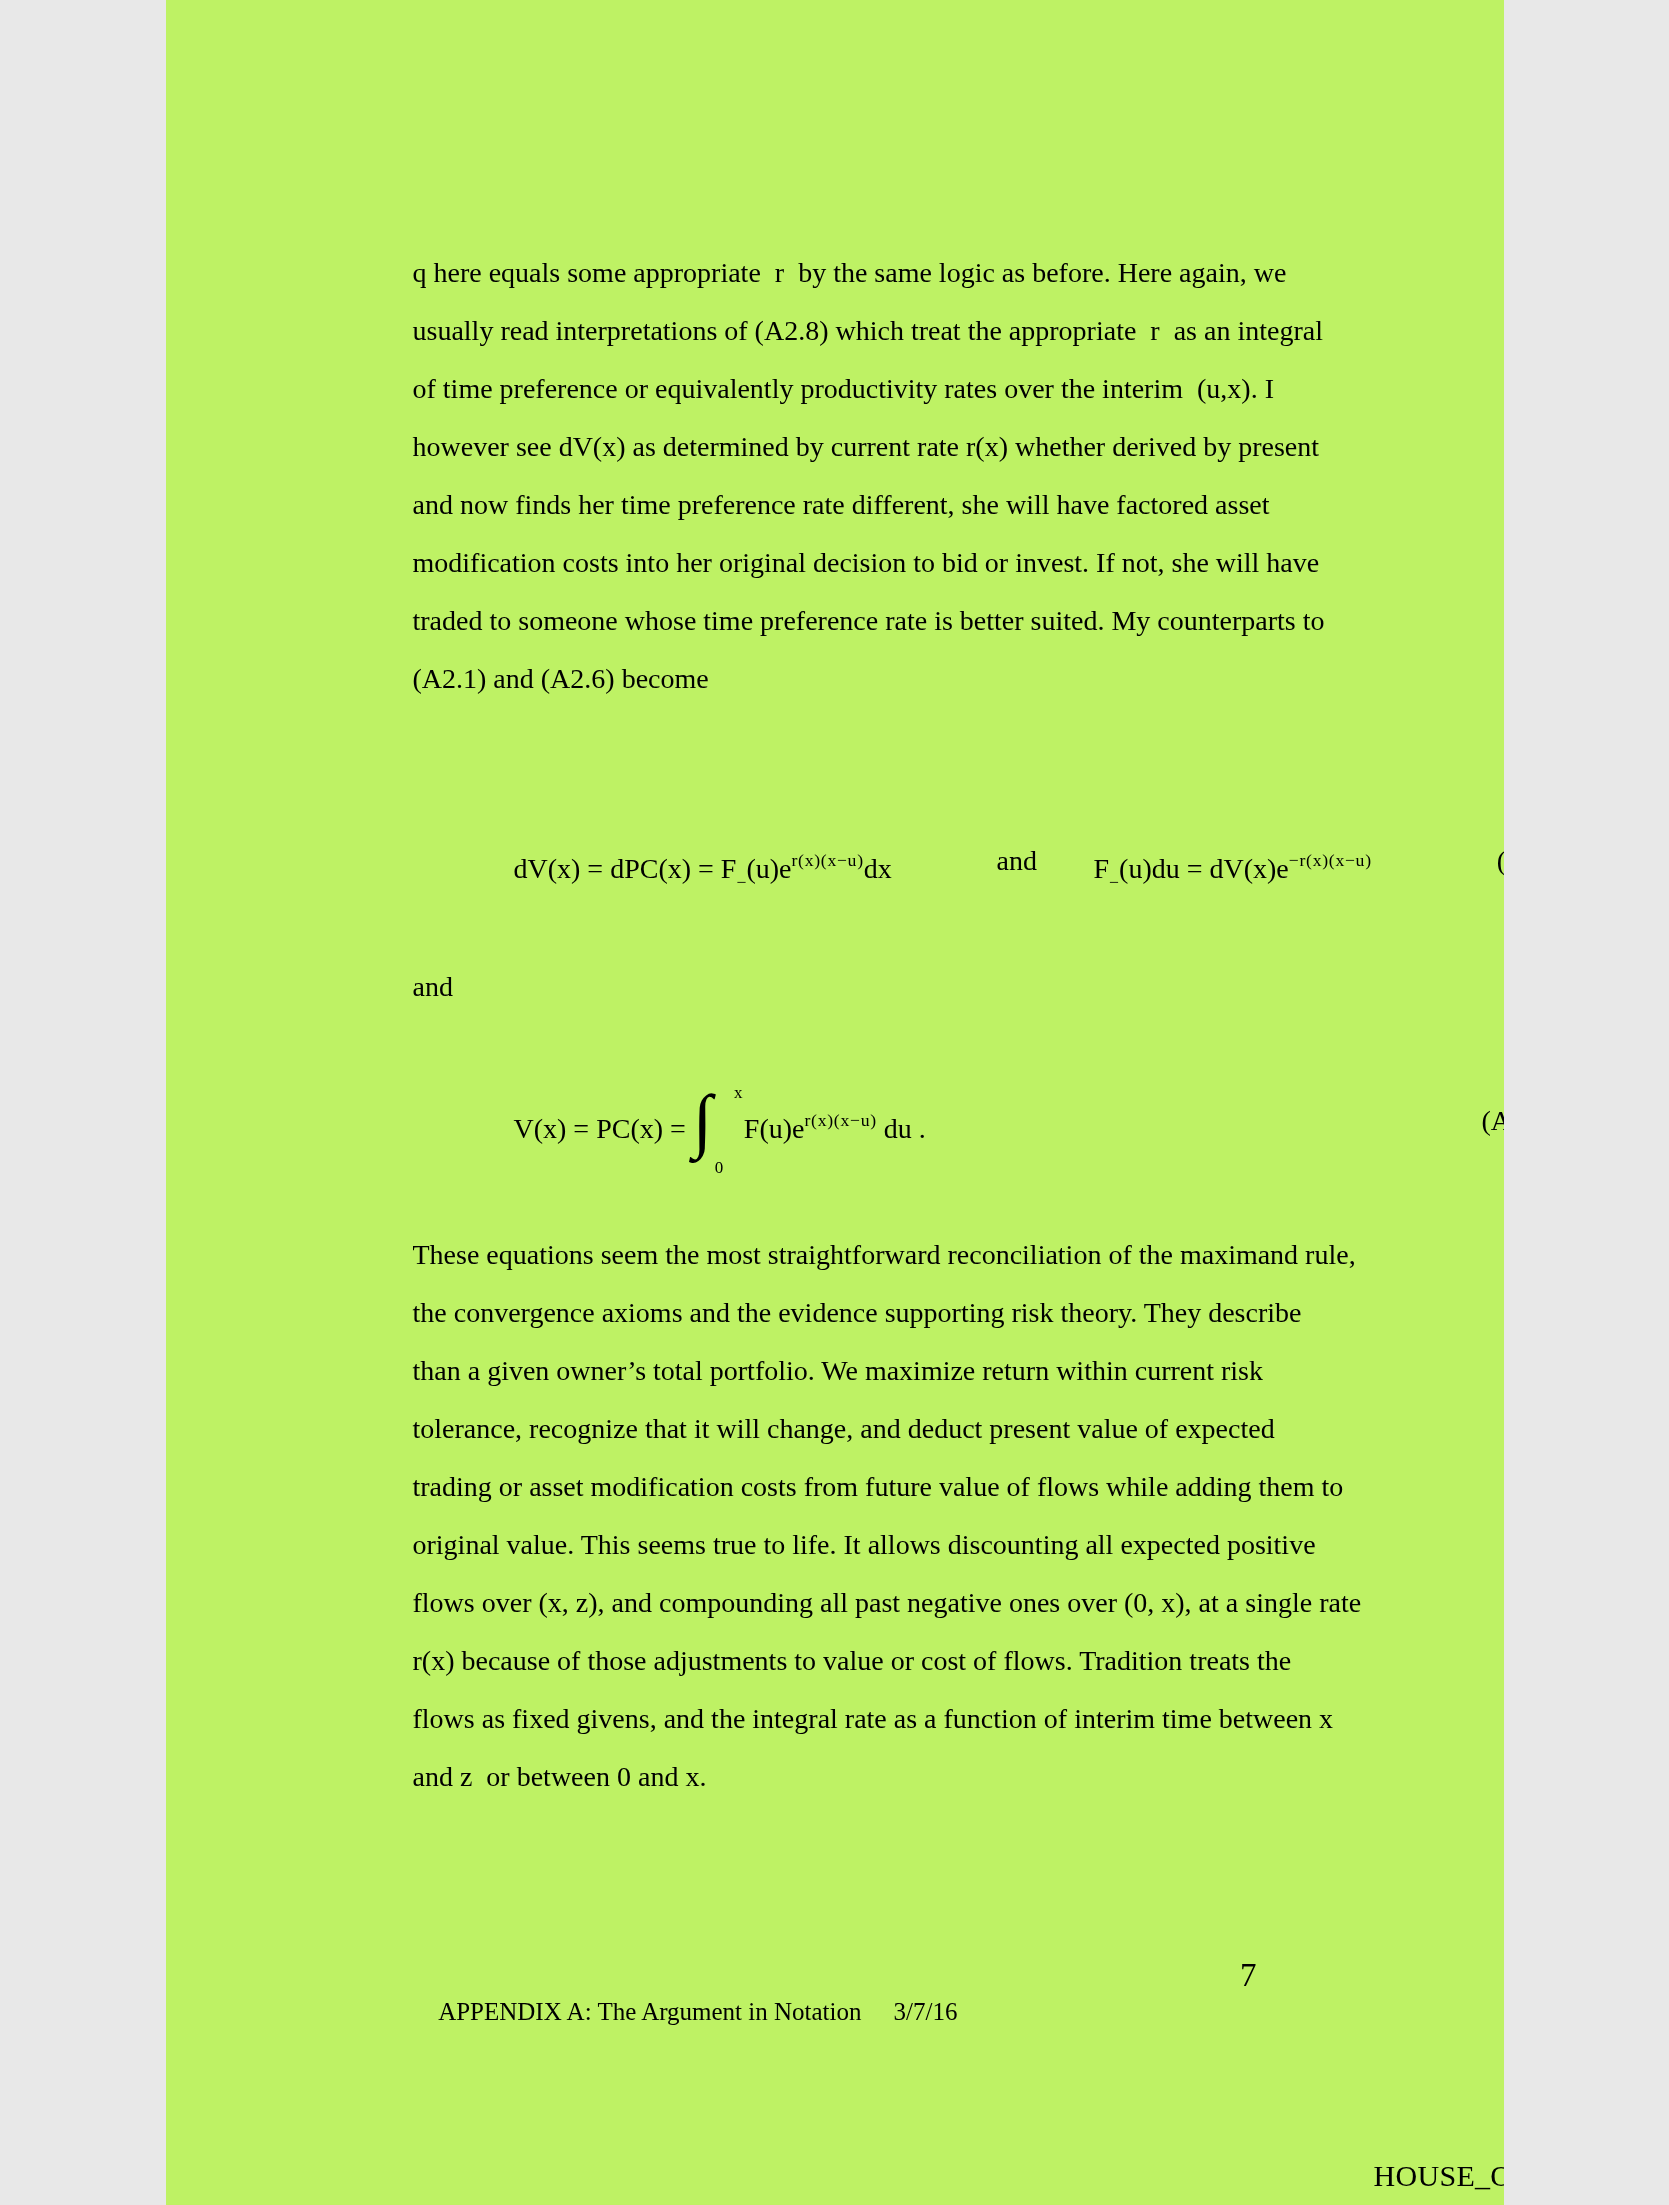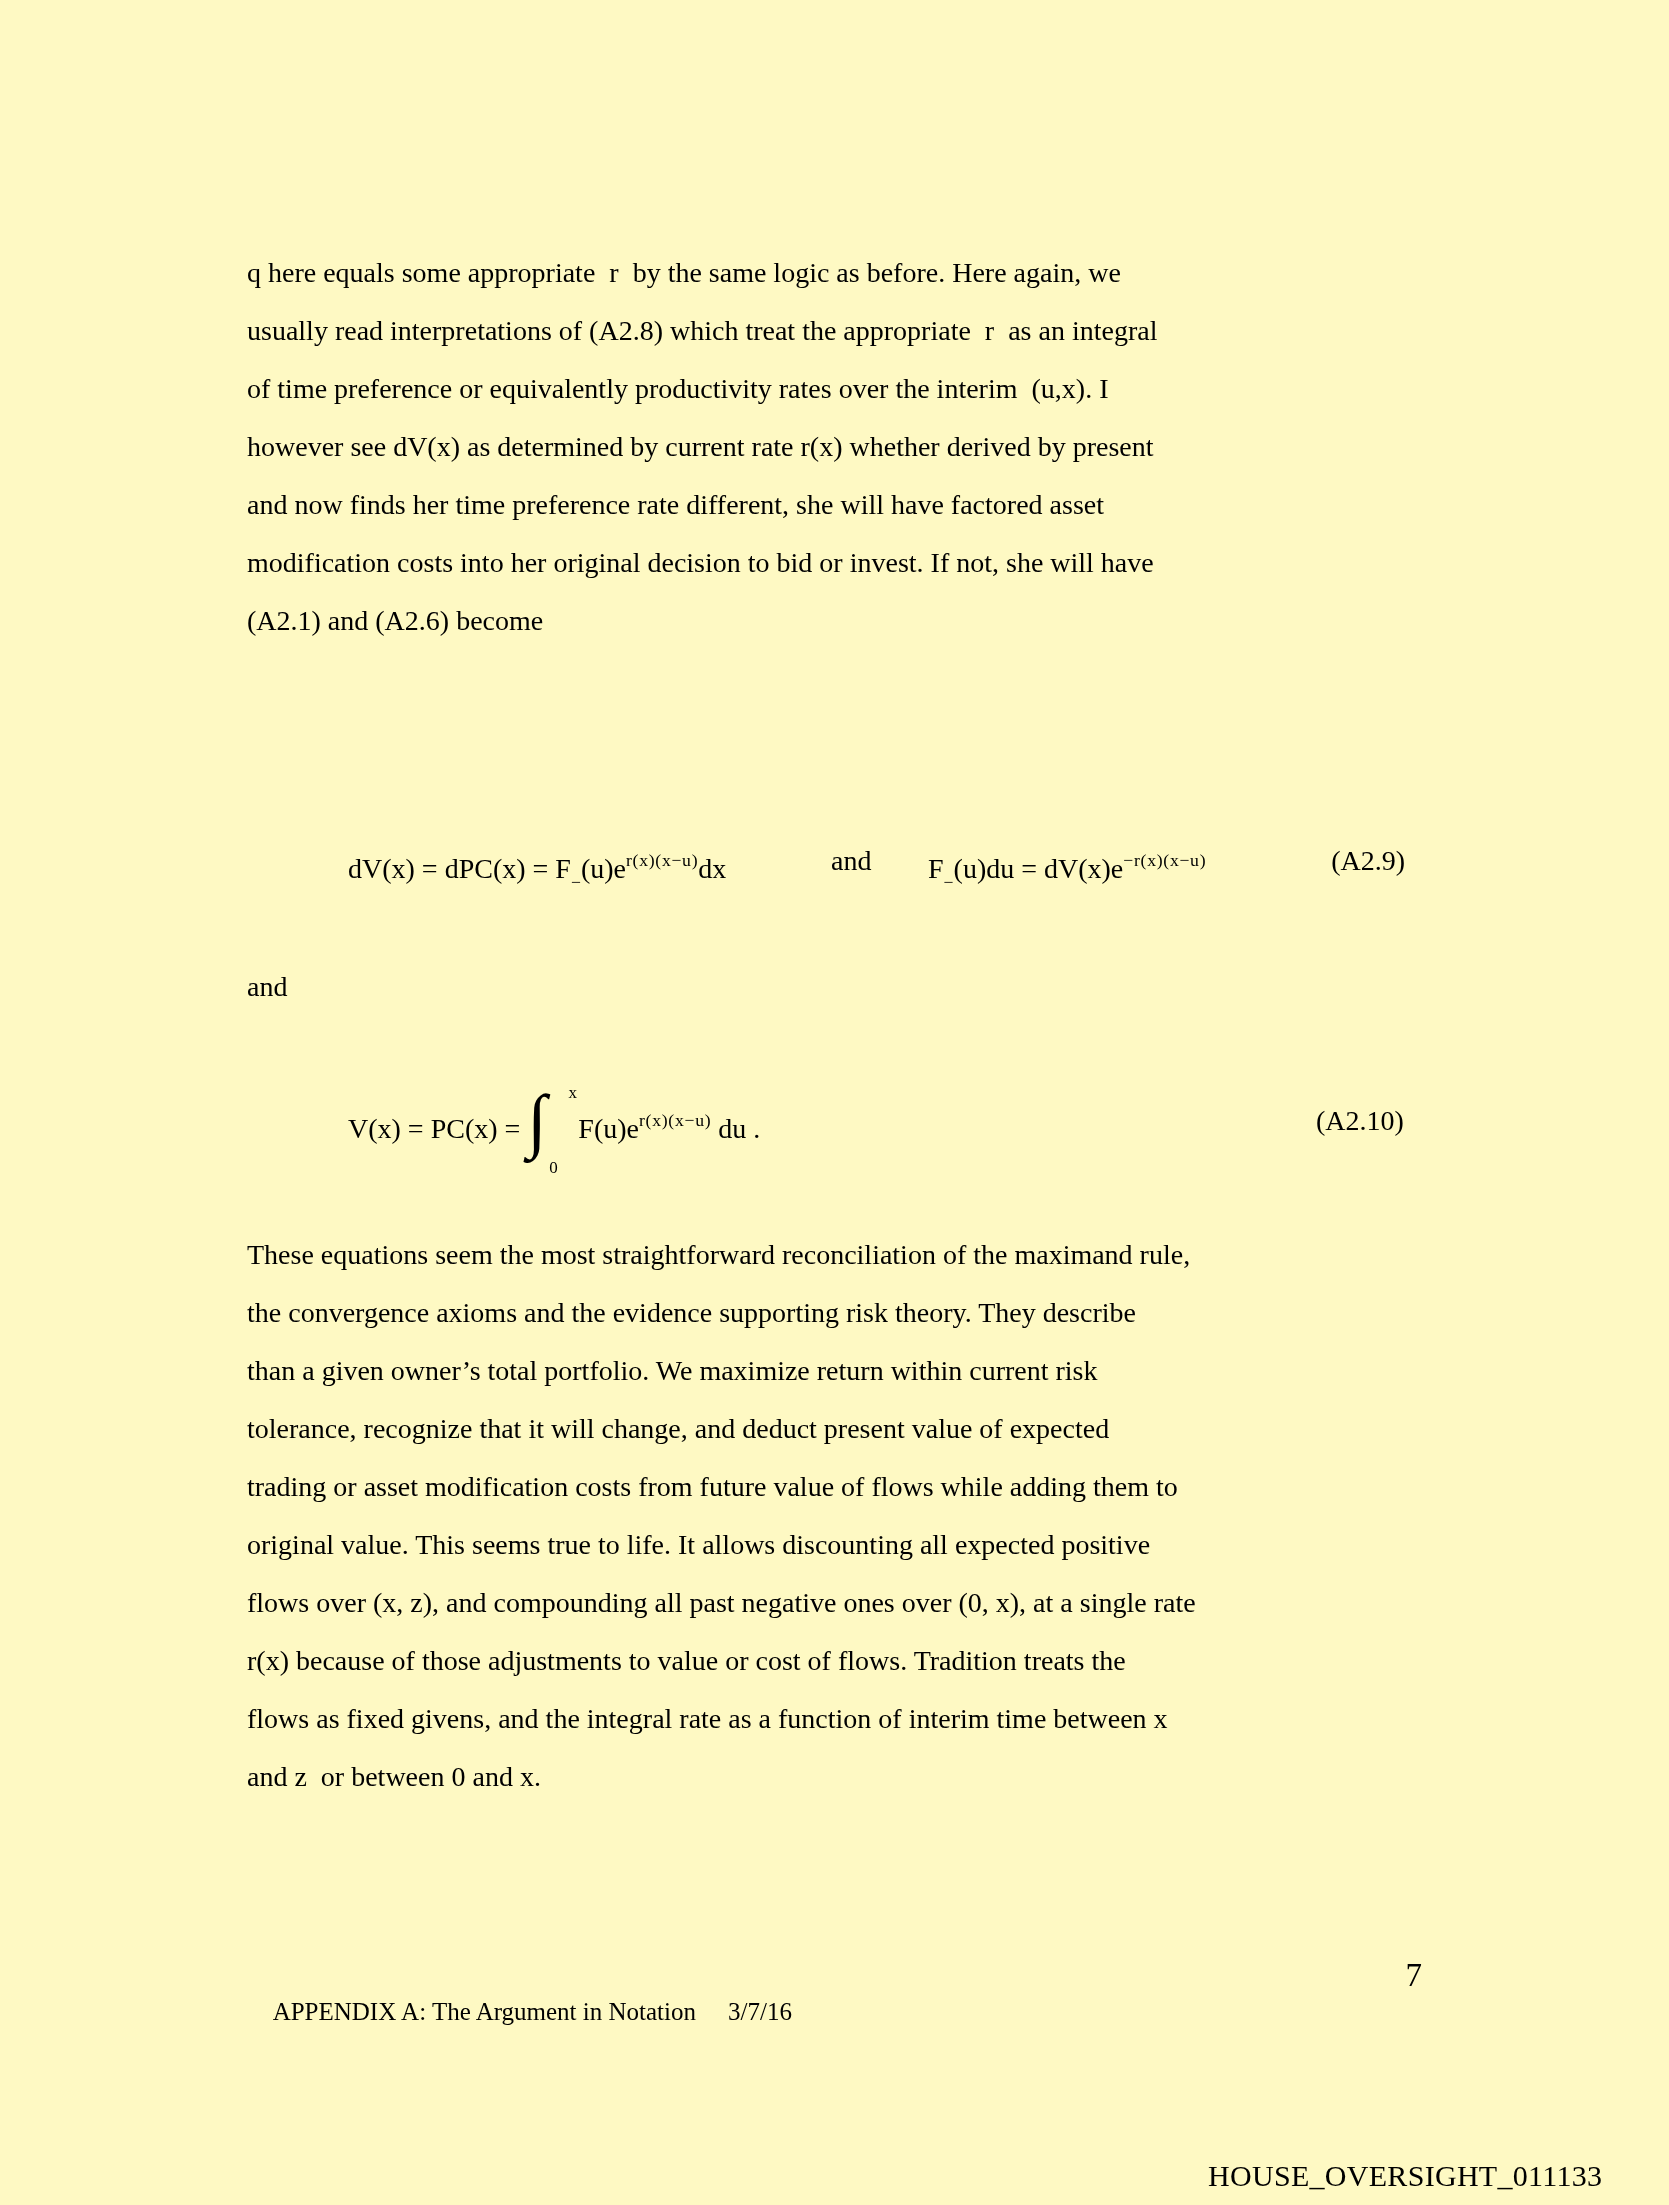--- a/index.html
+++ b/index.html
@@ -1,20 +1,20 @@
 <!DOCTYPE html>
 <html style="font-size:10.5px"><head>
 <meta charset="utf-8">
 <style>
   html,body { margin:0; padding:0; background:#e8e8e8; }
   .page {
     position:relative;
-    width:1669px; height:2205px;
+    width:1338px; height:2205px;
     margin:0 auto;
-    background:#fef9c3;
+    background:#bef264;
     color:#000000;
     font-family:"Liberation Serif","DejaVu Serif",serif;
     overflow:hidden;
   }
   .para { position:absolute; left:247px; font-size:28px; }
   .line { white-space:pre; line-height:58px; height:58px; }
 
   
   .eq { position:absolute; font-size:28px; }
   .eq-a29 { left:348px; top:826px; width:1066px; height:69px; }
@@ -54,20 +54,21 @@
 
 <div class="page">
 
   <div class="para" style="top:244px;">
     <div class="line">q here equals some appropriate  r  by the same logic as before. Here again, we</div>
     <div class="line">usually read interpretations of (A2.8) which treat the appropriate  r  as an integral</div>
     <div class="line">of time preference or equivalently productivity rates over the interim  (u,x). I</div>
     <div class="line">however see dV(x) as determined by current rate r(x) whether derived by present</div>
     <div class="line">and now finds her time preference rate different, she will have factored asset</div>
     <div class="line">modification costs into her original decision to bid or invest. If not, she will have</div>
+    <div class="line">traded to someone whose time preference rate is better suited. My counterparts to</div>
     <div class="line">(A2.1) and (A2.6) become</div>
   </div>
 
   <div class="eq eq-a29">
     <span class="eq-part1"><span>dV(x) = dPC(x) = F</span><span class="sub">−</span><span>(u)e</span><span class="sup">r(x)(x−u)</span><span>dx</span></span>
     <span class="eq-conj">and</span>
     <span class="eq-part2"><span>F</span><span class="sub">−</span><span>(u)du = dV(x)e</span><span class="sup">−r(x)(x−u)</span></span>
     <span class="eq-label-29">(A2.9)</span>
   </div>
 

